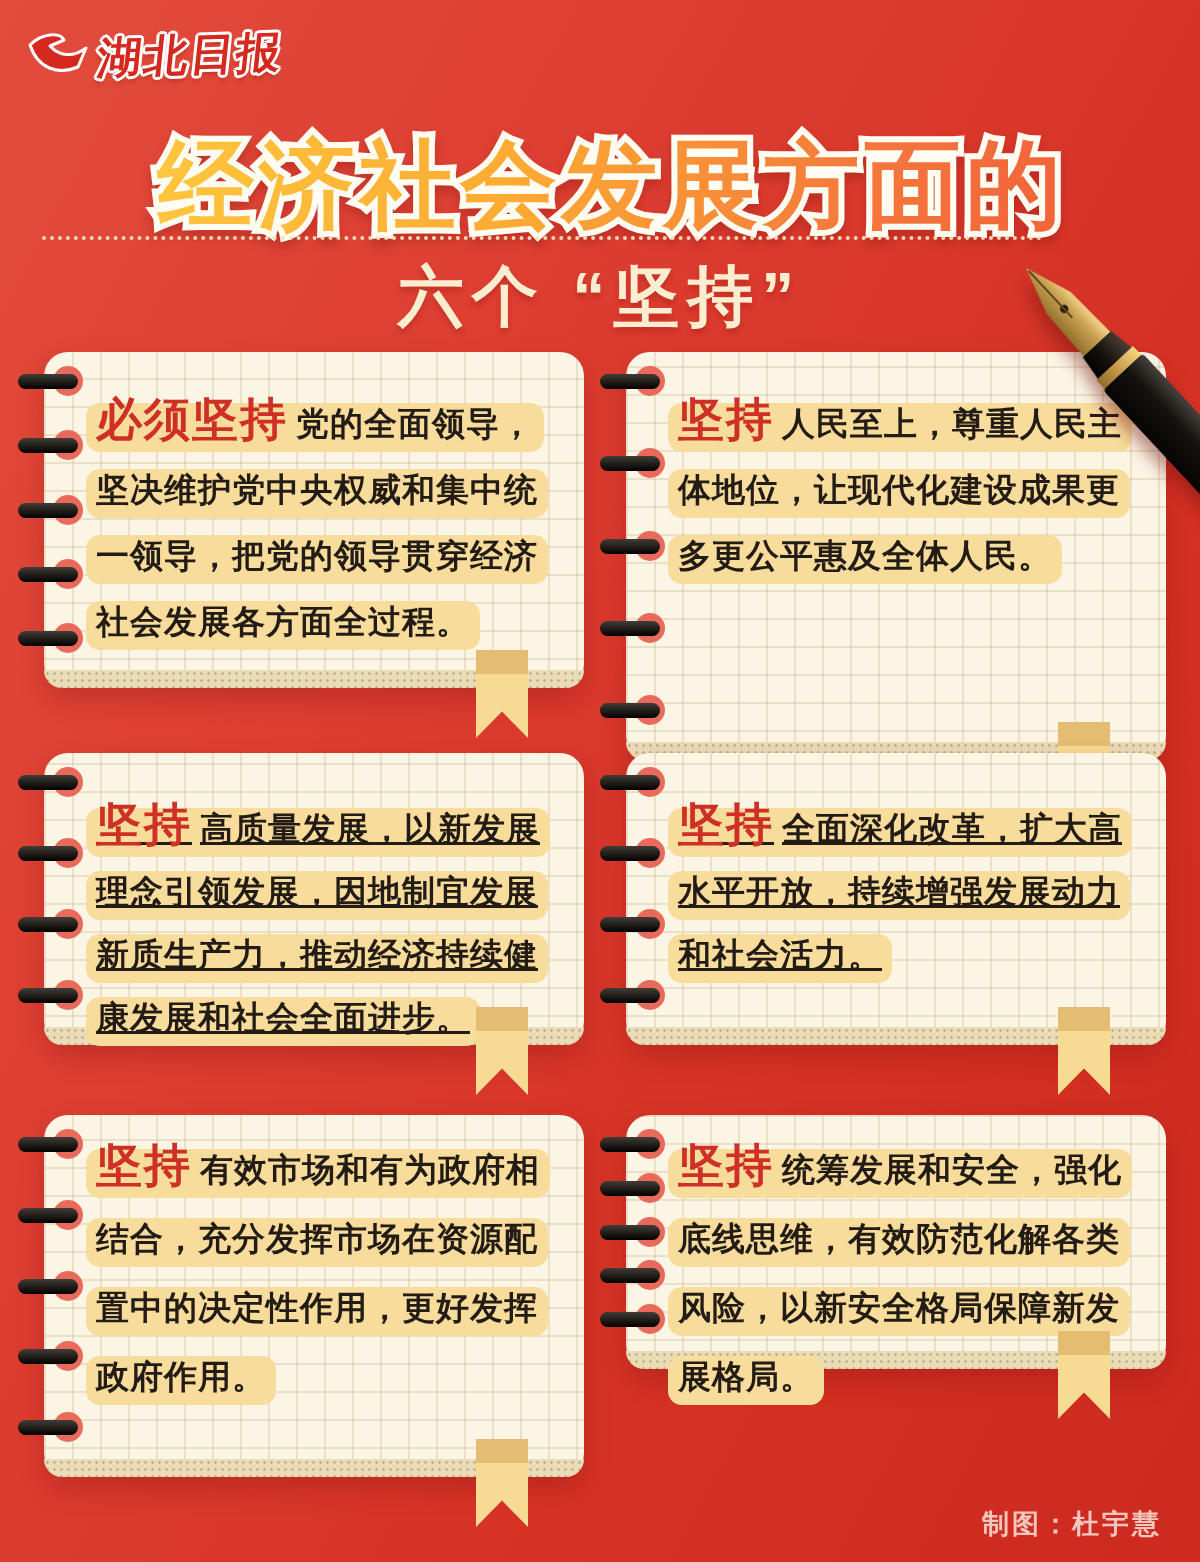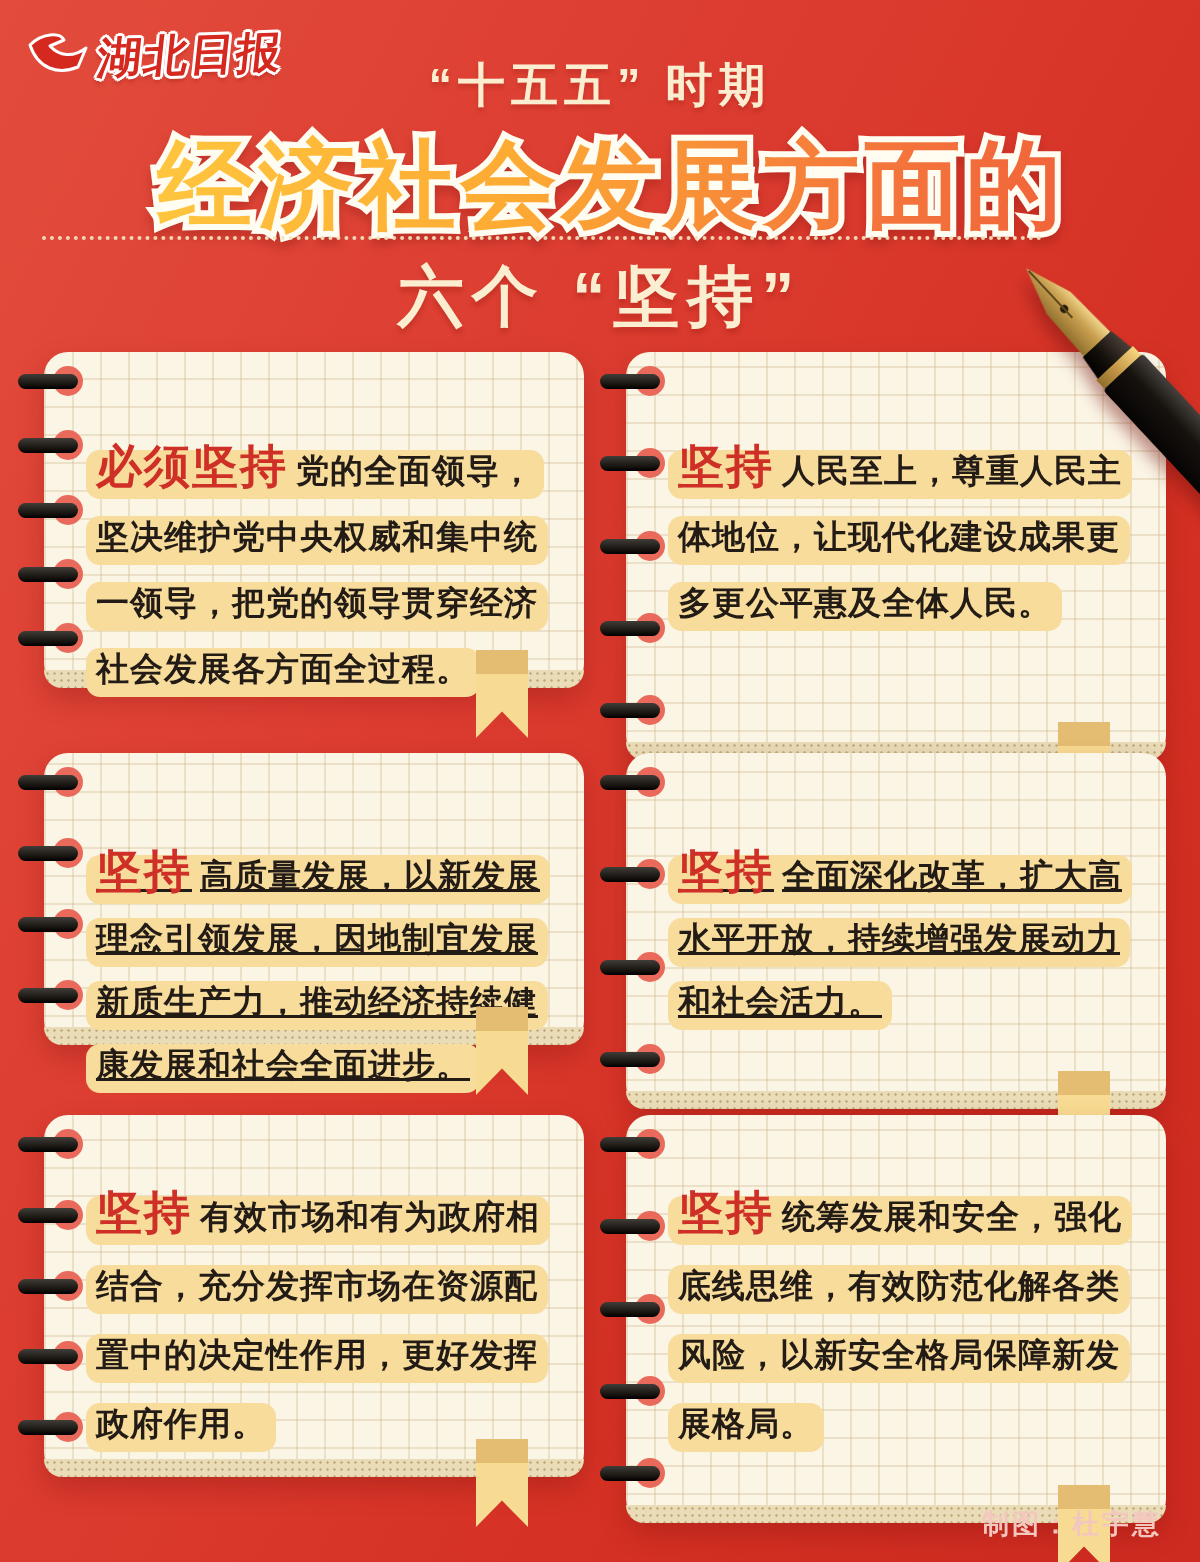--- a/index.html
+++ b/index.html
@@ -47,21 +47,21 @@
   
   .card{position:absolute;width:540px;border-radius:24px;background-color:#fbf5e6;z-index:2;
     background-image:
       repeating-linear-gradient(0deg,rgba(201,174,128,.30) 0 2px,transparent 2px 28px),
       repeating-linear-gradient(90deg,rgba(201,174,128,.30) 0 2px,transparent 2px 28px);
     box-shadow:0 12px 26px rgba(120,15,10,.28);}
   .card-edge{position:absolute;left:0;right:0;bottom:0;height:18px;background-color:#e9dcb6;
     border-radius:0 0 24px 24px;
     background-image:radial-gradient(rgba(150,118,66,.45) 1px,transparent 1.5px);
     background-size:7px 7px;}
-  .card-text{position:relative;padding:0 42px;font-weight:900;color:#231c16;z-index:1;margin-top:47px;}
+  .card-text{position:relative;padding:0 42px;font-weight:900;color:#231c16;z-index:1;}
   .r1 .card-text{padding-top:34px;font-size:33px;line-height:66px;}
   .r2 .card-text{padding-top:40px;font-size:33px;line-height:63px;text-decoration:underline;}
   .r3 .card-text{padding-top:16px;font-size:33px;line-height:69px;}
   .hl{background:#f8dc9b;border-radius:14px;padding:2px 10px 10px;
     box-decoration-break:clone;-webkit-box-decoration-break:clone;letter-spacing:1px;}
   .kw{color:#ce2f26;font-size:46px;font-weight:900;letter-spacing:2px;margin-right:8px;}
   
   .rings{position:absolute;left:-26px;top:22px;bottom:42px;display:flex;
     flex-direction:column;justify-content:space-between;z-index:2;}
   .ring{position:relative;width:60px;height:15px;}
@@ -70,42 +70,41 @@
   .ring .bar{position:absolute;inset:0;border-radius:9px;
     background:linear-gradient(180deg,#403c38 0%,#17130f 70%,#000 100%);}
   
   .ribbon{position:absolute;right:56px;bottom:-50px;width:52px;height:88px;z-index:3;
     background:linear-gradient(180deg,#e5bd72 0 24px,#f8db92 24px);
     clip-path:polygon(0 0,100% 0,100% 100%,50% 70%,0 100%);}
   
   #card1{left:44px;top:352px;height:336px;}
   #card2{left:626px;top:352px;height:408px;}
   #card3{left:44px;top:753px;height:292px;}
-  #card4{left:626px;top:753px;height:356px;}
+  #card4{left:626px;top:753px;height:292px;}
   #card5{left:44px;top:1115px;height:362px;}
-  #card6{left:626px;top:1115px;height:408px;}
+  #card6{left:626px;top:1115px;height:254px;}
   
   .credit{position:absolute;right:38px;top:1506px;z-index:3;font-size:27px;font-weight:700;
     color:#f3c6be;letter-spacing:3px;text-align:right;}
 </style>
 </head>
 <body>
 
 <div class="poster">
 
   <div class="logo">
     <span>
       <svg width="66" height="46" viewBox="0 0 66 46">
         <path d="M4 14 C16 2, 34 1, 38 9 L24 15 C33 25, 47 27, 60 17 L52 36 C32 44, 12 38, 4 14 Z" fill="#d5281e" stroke="#ffffff" stroke-width="3" stroke-linejoin="round"></path>
       </svg>
     </span>
     <span class="logo-text">湖北日报</span>
   </div>
 
-  <div class="supertitle">“十五五” 时期</div>
   <div class="title-wrap">
     <div class="title-layer title-stroke">经济社会发展方面的</div>
     <div class="title-layer title-fill">经济社会发展方面的</div>
   </div>
   <div class="divider"></div>
   <div class="subtitle">六个 “坚持”</div>
 
   <div class="pen">
     <div class="pen-nib"></div>
     <div class="pen-collar"></div>

